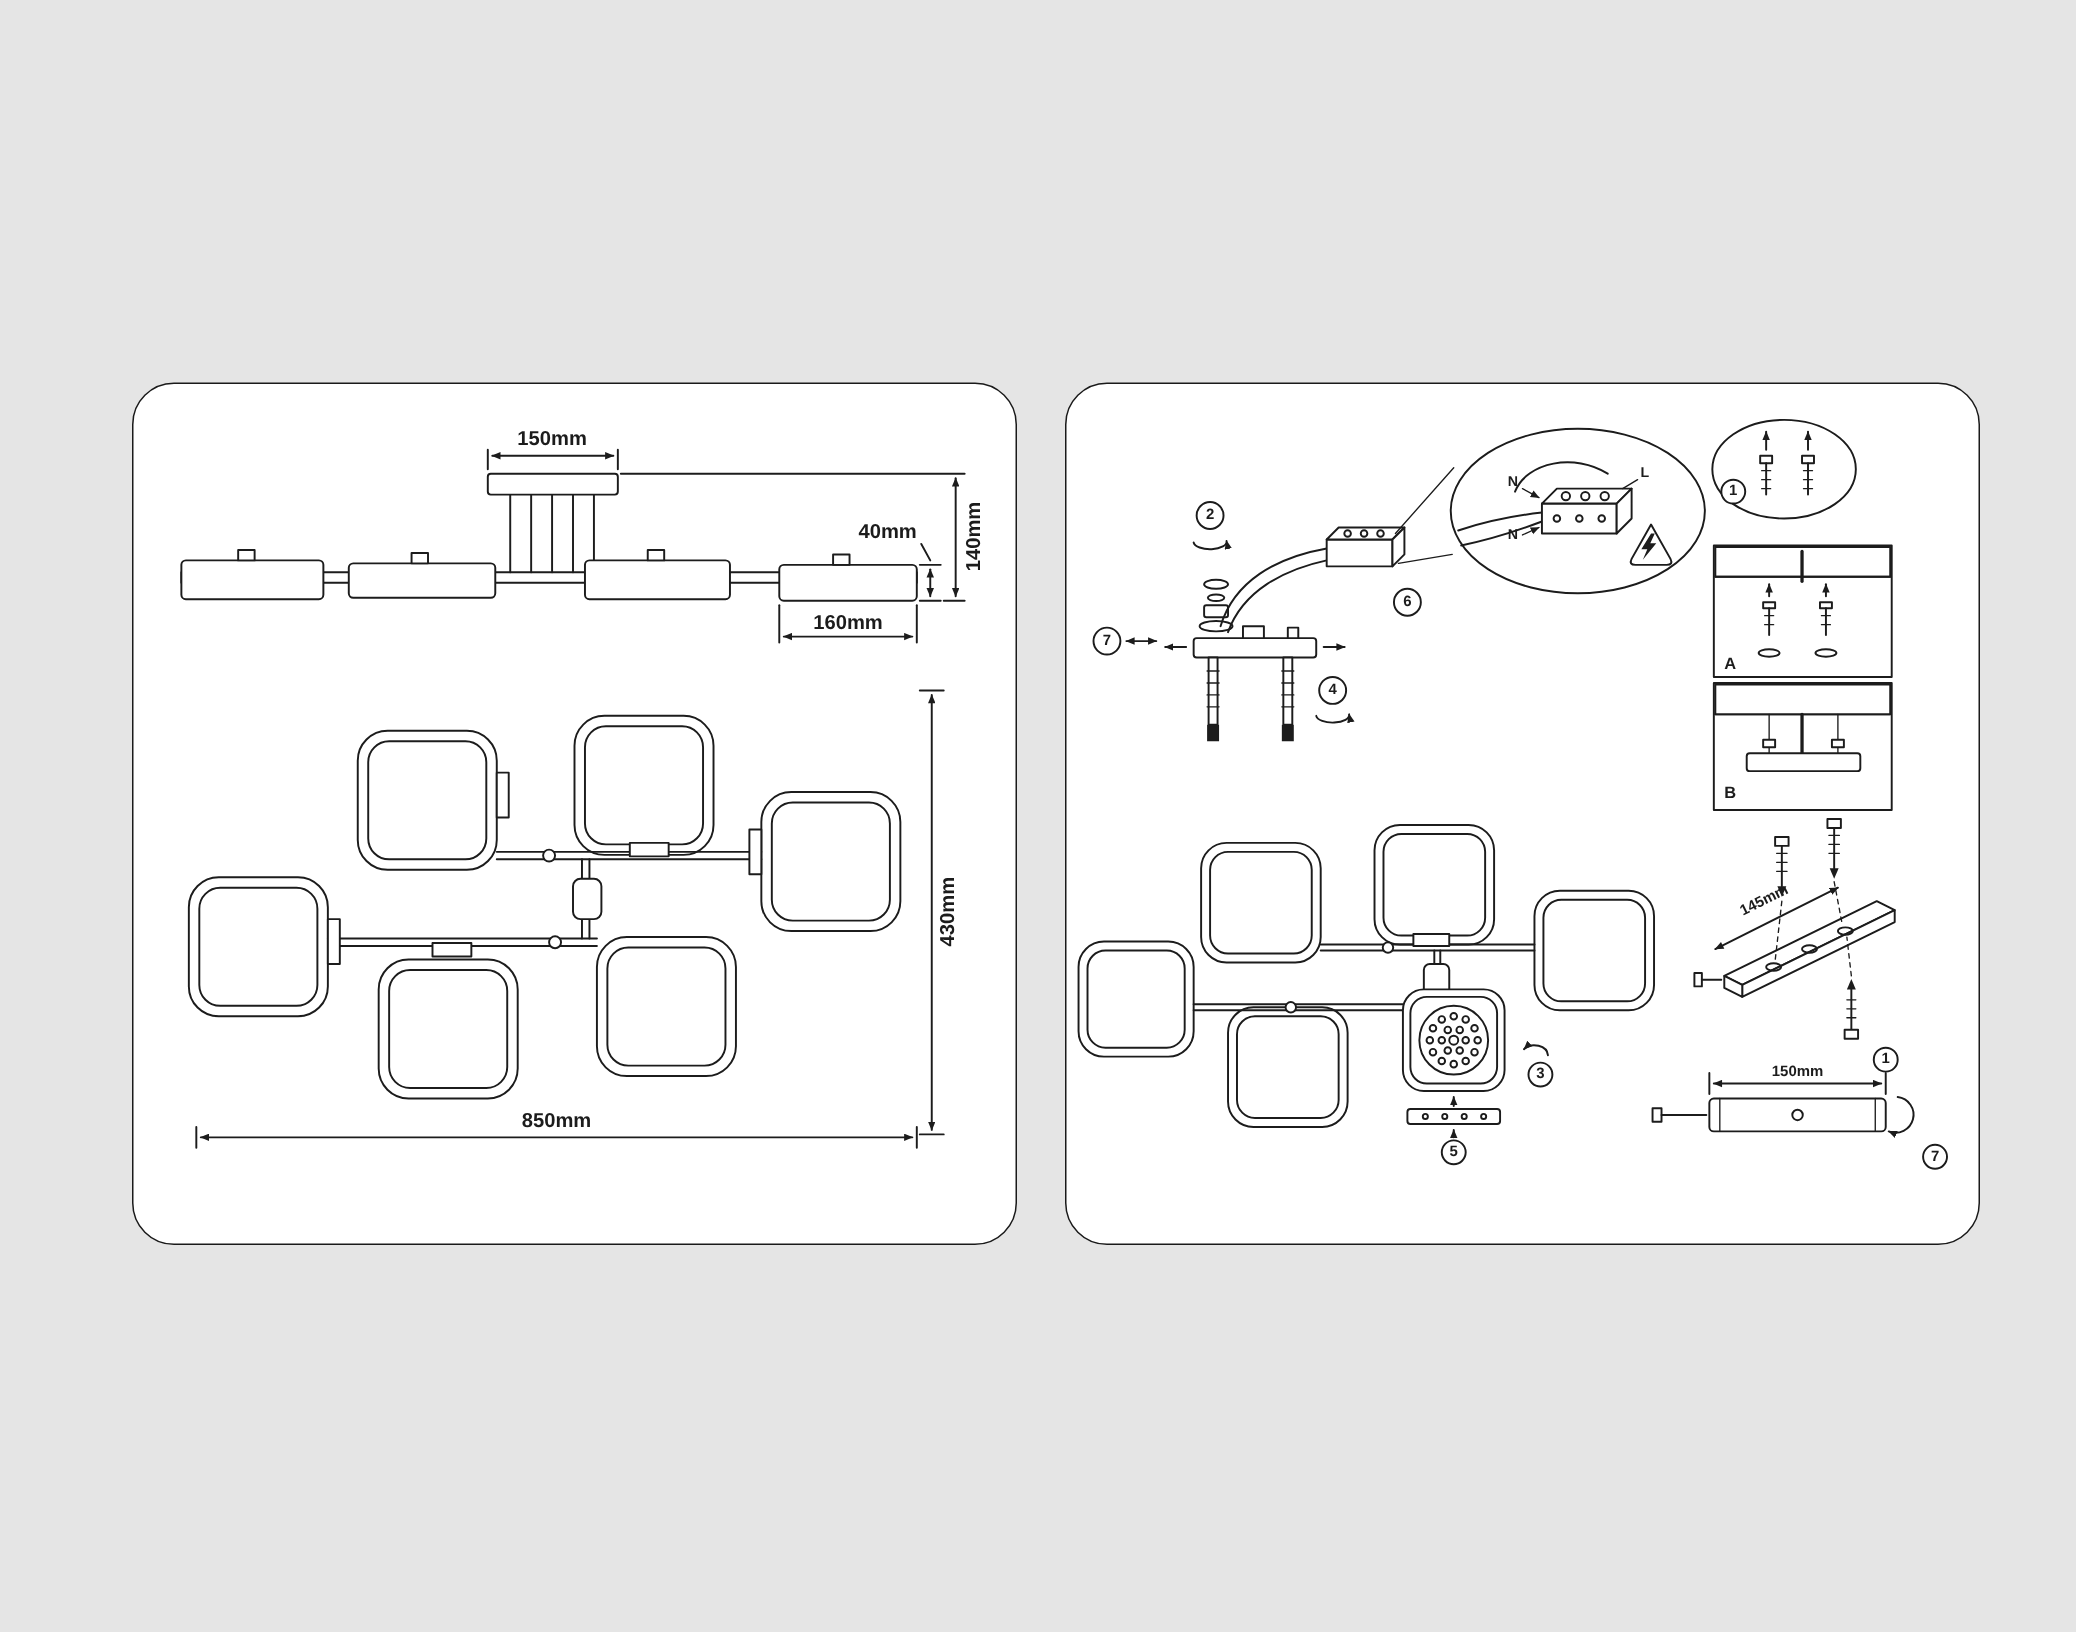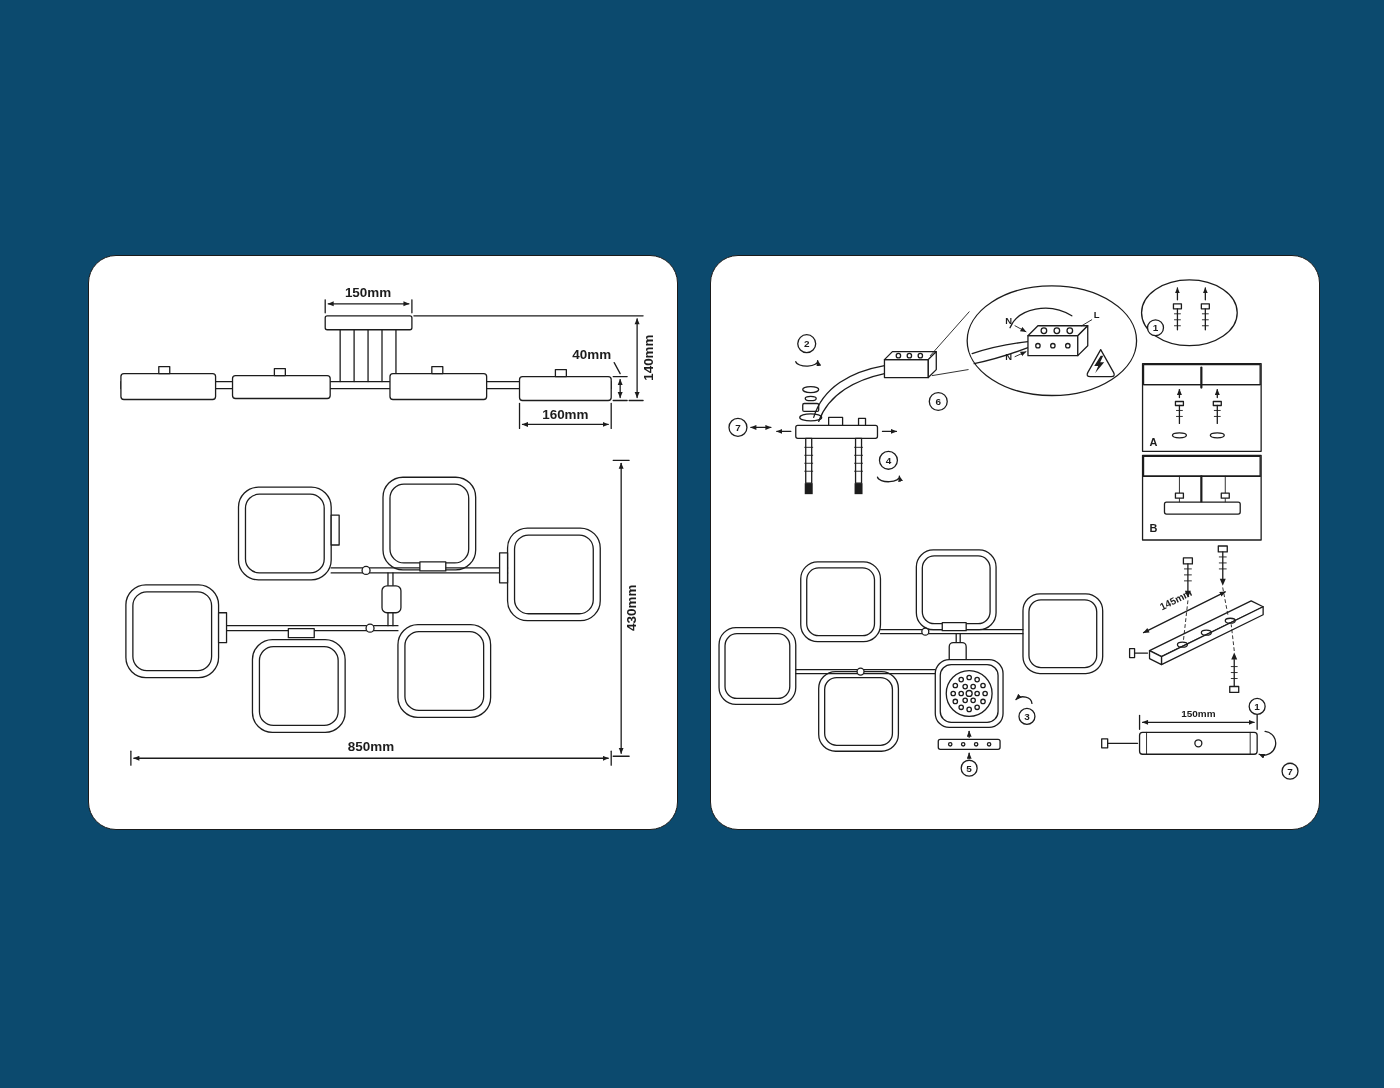--- a/index.html
+++ b/index.html
@@ -1,16 +1,16 @@
 <!DOCTYPE html>
 <html><head>
 <meta charset="utf-8">
 <style>
   html,body{margin:0;padding:0;background:#ffffff;}
-  .sheet{position:relative;width:1384px;height:1088px;background:#0c4a6e;overflow:hidden;
+  .sheet{position:relative;width:1384px;height:1088px;background:#e5e5e5;overflow:hidden;
          font-family:"Liberation Sans",sans-serif;}
   .panel{position:absolute;background:#fff;border:1.6px solid #1a1a1a;border-radius:28px;box-sizing:border-box;}
   .panel-left{left:88px;top:255px;width:590px;height:575px;}
   .panel-right{left:710px;top:255px;width:610px;height:575px;}
   .panel svg{display:block;width:100%;height:100%;}
 
   .diagram path,.diagram rect,.diagram line,.diagram circle,.diagram ellipse,.diagram polygon{
     fill:none;stroke:#1c1c1c;stroke-width:1.3;stroke-linecap:round;stroke-linejoin:round;}
   .diagram .fill-white{fill:#ffffff;}
   .diagram .fill-dark{fill:#1c1c1c;stroke:none;}

